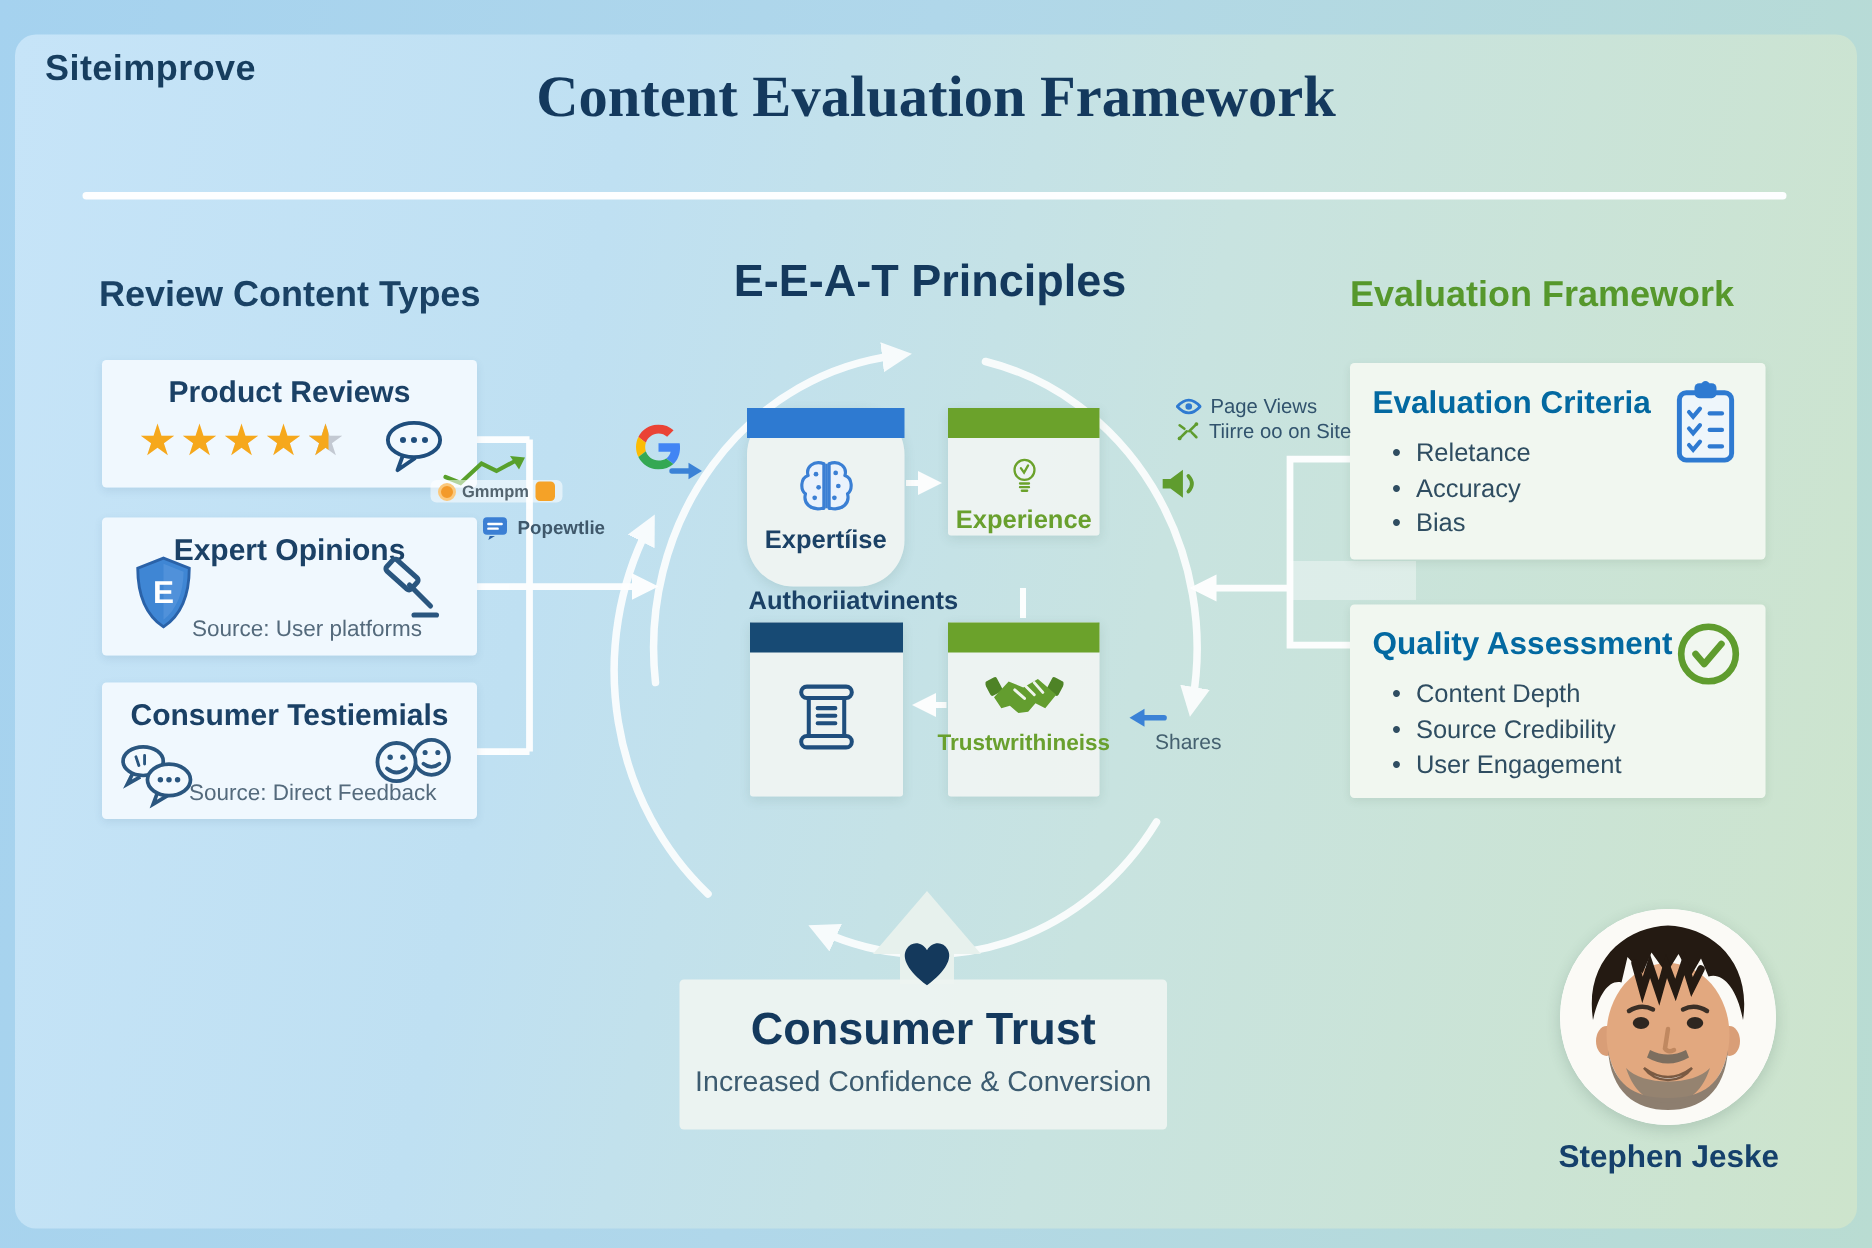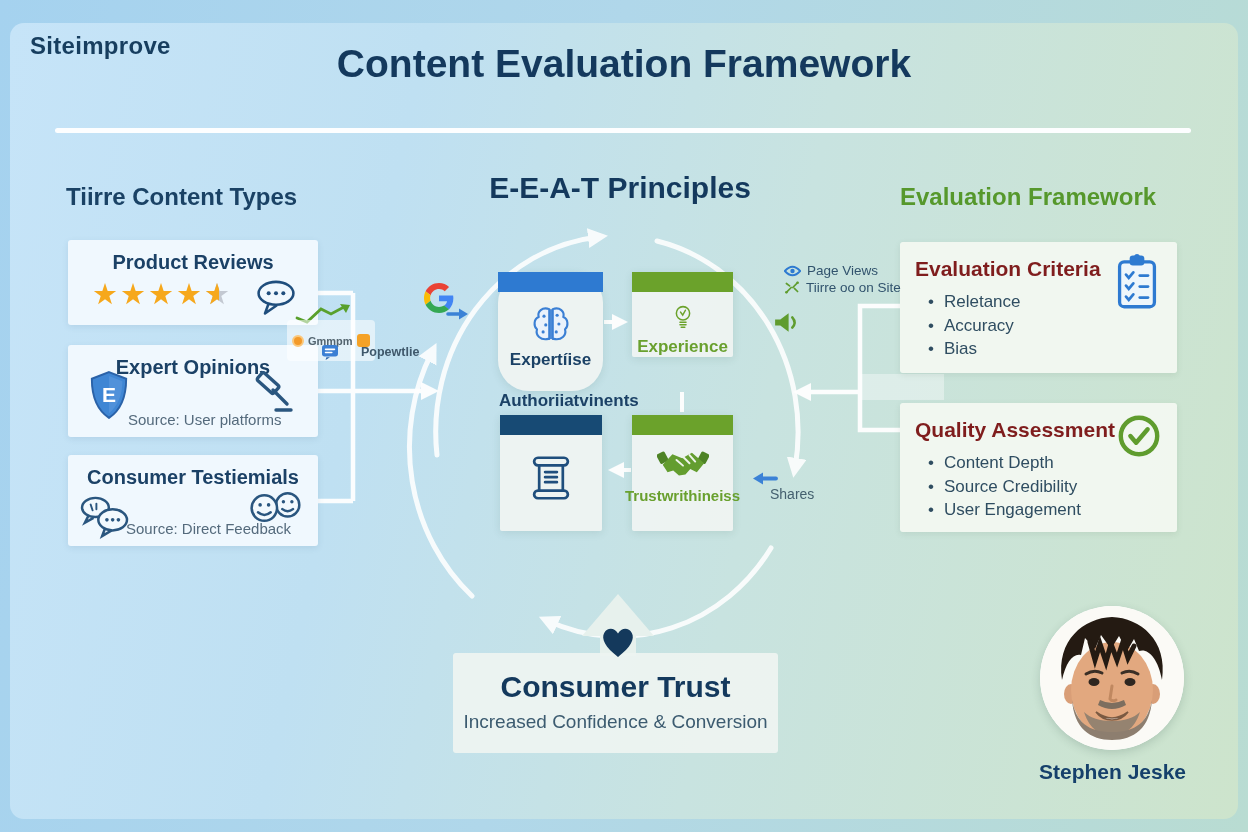--- a/index.html
+++ b/index.html
@@ -9,21 +9,21 @@
     background:linear-gradient(100deg,#a5d2ef 0%,#b0d7ea 45%,#b9dcd2 100%);
   }
   #canvas{position:absolute;inset:0;width:1248px;height:832px;}
   .panel{
     position:absolute;left:10px;top:23px;right:10px;bottom:13px;border-radius:14px;
     background:linear-gradient(102deg,#c6e4f8 0%,#bfe0f2 30%,#c8e3e0 60%,#cde4cc 100%);
   }
   .abs{position:absolute;}
   
   .brand{left:30px;top:32px;font-size:24px;font-weight:800;color:#173e5f;letter-spacing:.3px;z-index:5;}
-  .title{left:0;right:0;top:42px;text-align:center;font-size:39px;font-weight:800;color:#14395d;z-index:5;}
+  .title{left:0;right:0;top:42px;text-align:center;font-size:39px;font-weight:800;color:#14395d;z-index:5;font-family:Liberation Serif, serif;}
   .divider{left:55px;top:128px;width:1136px;height:5px;background:#fdfeff;border-radius:3px;z-index:5;}
   
   .h-left{left:66px;top:183px;font-size:24px;font-weight:800;color:#1a4265;z-index:5;}
   .h-center{left:424px;width:392px;top:171px;text-align:center;font-size:30px;font-weight:800;color:#14395d;z-index:5;}
   .h-right{left:900px;top:183px;font-size:24px;font-weight:800;color:#56982c;z-index:5;}
   
   .lcard{position:absolute;left:68px;width:250px;background:rgba(242,249,254,.95);border-radius:3px;
          box-shadow:0 2px 6px rgba(40,80,120,.10);z-index:4;}
   .lcard .lt{text-align:center;font-weight:800;color:#1b4166;font-size:20px;margin-top:11px;}
   #card-reviews{top:240px;height:85px;}
@@ -33,44 +33,44 @@
   .star{color:#f6a81c;}
   .star.half{position:relative;color:#c3c9d2;display:inline-block;}
   .star.half::before{content:"\2605";position:absolute;left:0;top:0;width:55%;overflow:hidden;color:#f6a81c;}
   .star::after{content:"\2605";}
   .src{position:absolute;left:60px;bottom:9px;font-size:15px;color:#546a7c;}
   
   .rcard{position:absolute;left:900px;width:277px;background:rgba(243,248,240,.96);border-radius:3px;
          box-shadow:0 2px 6px rgba(60,90,60,.10);z-index:4;}
   #card-criteria{top:242px;height:131px;}
   #card-quality{top:403px;height:129px;}
-  .rcard .rt{margin:15px 0 0 15px;font-size:21px;font-weight:800;color:#7f1d1d;}
+  .rcard .rt{margin:15px 0 0 15px;font-size:21px;font-weight:800;color:#0369a1;}
   .rcard ul{list-style:none;margin:9px 0 0 0;padding:0 0 0 28px;}
   .rcard li{font-size:17px;color:#2f4d61;line-height:23.5px;}
   .rcard li::before{content:"\2022";margin-right:10px;color:#2f4d61;}
   
   .ccard{position:absolute;border-radius:2px;background:rgba(238,244,242,.97);
          box-shadow:0 2px 8px rgba(50,90,70,.12);display:flex;flex-direction:column;align-items:center;z-index:4;}
   .ccard .bar{width:100%;height:20px;flex:none;}
   .ccard .cicon{margin-top:11px;}
   .clabel{font-size:17px;font-weight:800;margin-top:5px;}
   #ccard-expertise{left:498px;top:272px;width:105px;height:119px;border-radius:31px;}
   #ccard-experience{left:632px;top:272px;width:101px;height:85px;}
   #ccard-authority{left:500px;top:415px;width:102px;height:116px;}
   #ccard-trust{left:632px;top:415px;width:101px;height:116px;}
   .auth-label{left:499px;top:391px;font-size:17px;font-weight:800;color:#1b4166;z-index:5;white-space:nowrap;}
   
   .metric-block{left:784px;top:263px;z-index:5;}
   .metric-row{display:flex;align-items:center;gap:6px;margin-bottom:2px;}
   .metric-row span{font-size:13.5px;color:#31536d;}
   .shares-label{left:770px;top:486px;font-size:14px;color:#44606f;z-index:5;}
   .chip1{left:287px;top:320px;display:flex;align-items:center;gap:4px;background:rgba(255,255,255,.55);
-         border-radius:4px;padding:14px 5px;z-index:6;}
+         border-radius:4px;padding:1px 5px;z-index:6;}
   .chip1 span{font-size:11px;font-weight:700;color:#53646f;}
-  .chip2{left:321px;top:344px;display:flex;align-items:center;gap:22px;z-index:6;}
+  .chip2{left:321px;top:344px;display:flex;align-items:center;gap:6px;z-index:6;}
   .chip2 span{font-size:12.5px;font-weight:700;color:#3f586b;}
   .dot-orange{width:12px;height:12px;border-radius:50%;background:#f39a2a;border:2px solid #fbc87c;box-sizing:border-box;}
   .sq-orange{width:13px;height:13px;border-radius:3px;background:#f5a227;}
   
   .t-head{left:582px;top:594px;width:72px;height:42px;background:#e7f1ed;
           clip-path:polygon(50% 0,100% 100%,0 100%);z-index:3;}
   .t-stem{left:600px;top:634px;width:36px;height:22px;background:#e7f1ed;z-index:3;}
   .trust-box{left:453px;top:653px;width:325px;height:100px;background:rgba(236,244,241,.97);
              border-radius:3px;text-align:center;z-index:4;}
   .trust-box .tt{font-size:30px;font-weight:800;color:#14395d;margin-top:17px;}
@@ -123,21 +123,21 @@
       <path d="M604 322 H620" marker-end="url(#wa)"></path>
       <path d="M682 392 V412"></path>
       <path d="M631 470 H616" marker-end="url(#wa)"></path>
     </g>
   </svg>
 
   <div class="abs brand">Siteimprove</div>
   <div class="abs title">Content Evaluation Framework</div>
   <div class="abs divider"></div>
 
-  <div class="abs h-left">Tiirre Content Types</div>
+  <div class="abs h-left">Review Content Types</div>
   <div class="abs h-center">E-E-A-T Principles</div>
   <div class="abs h-right">Evaluation Framework</div>
 
   <div class="lcard" id="card-reviews">
     <div class="lt">Product Reviews</div>
     <div class="stars">
       <span class="star"></span><span class="star"></span><span class="star"></span><span class="star"></span><span class="star half"></span>
     </div>
     <svg class="abs" style="right:20px;top:38px" width="44" height="38" viewBox="0 0 48 40">
       <ellipse cx="24" cy="16" rx="19" ry="12.5" fill="none" stroke="#1f4e7d" stroke-width="2.8"></ellipse>

